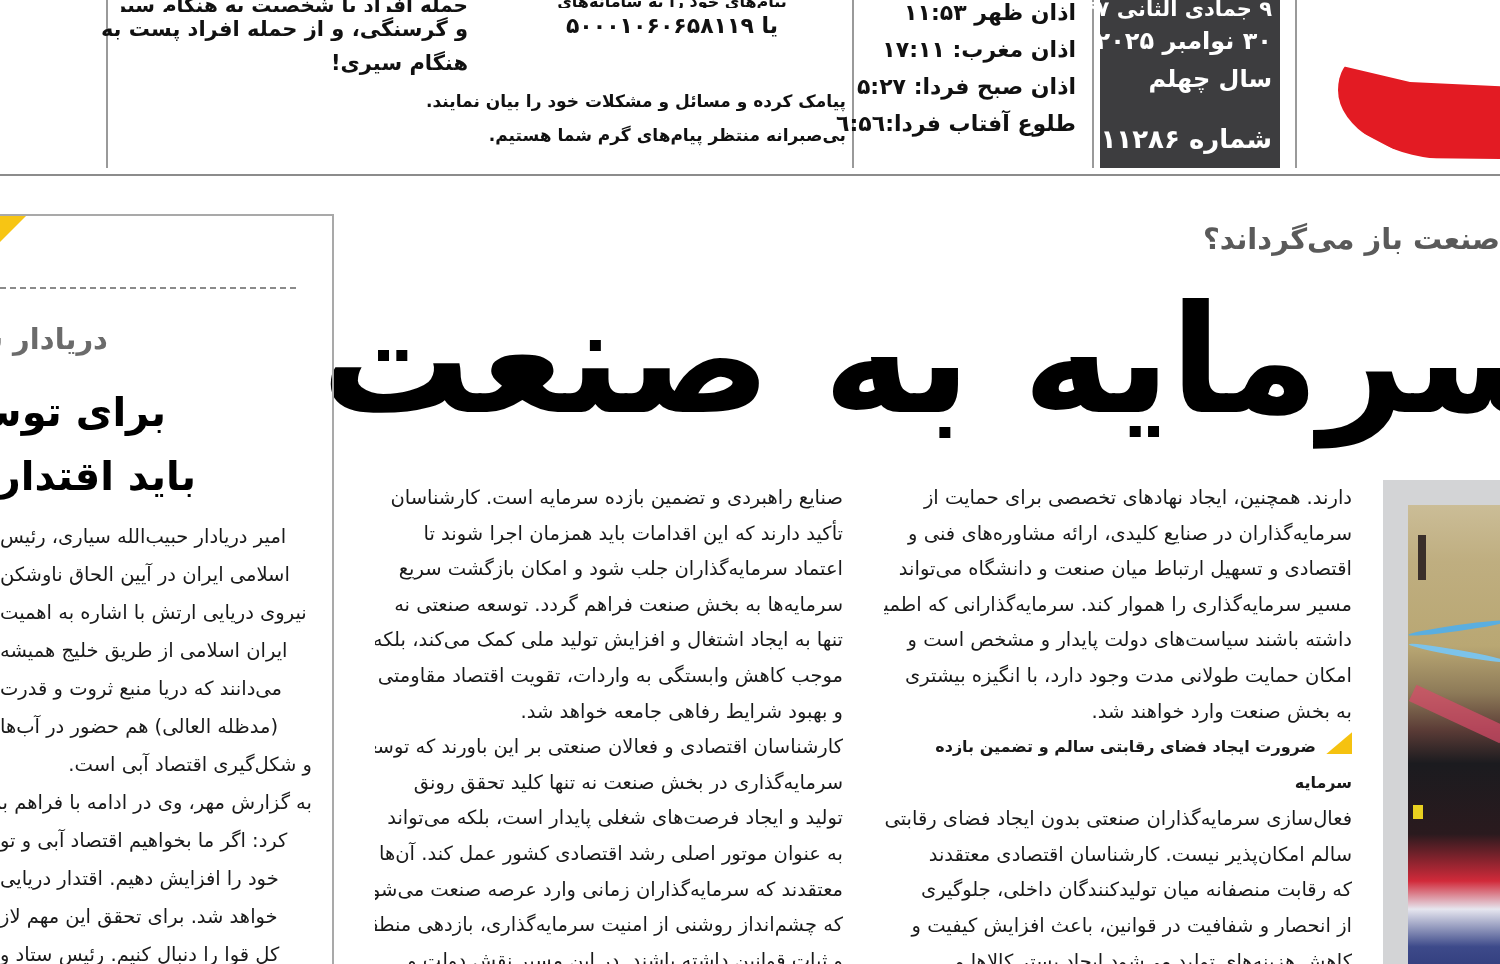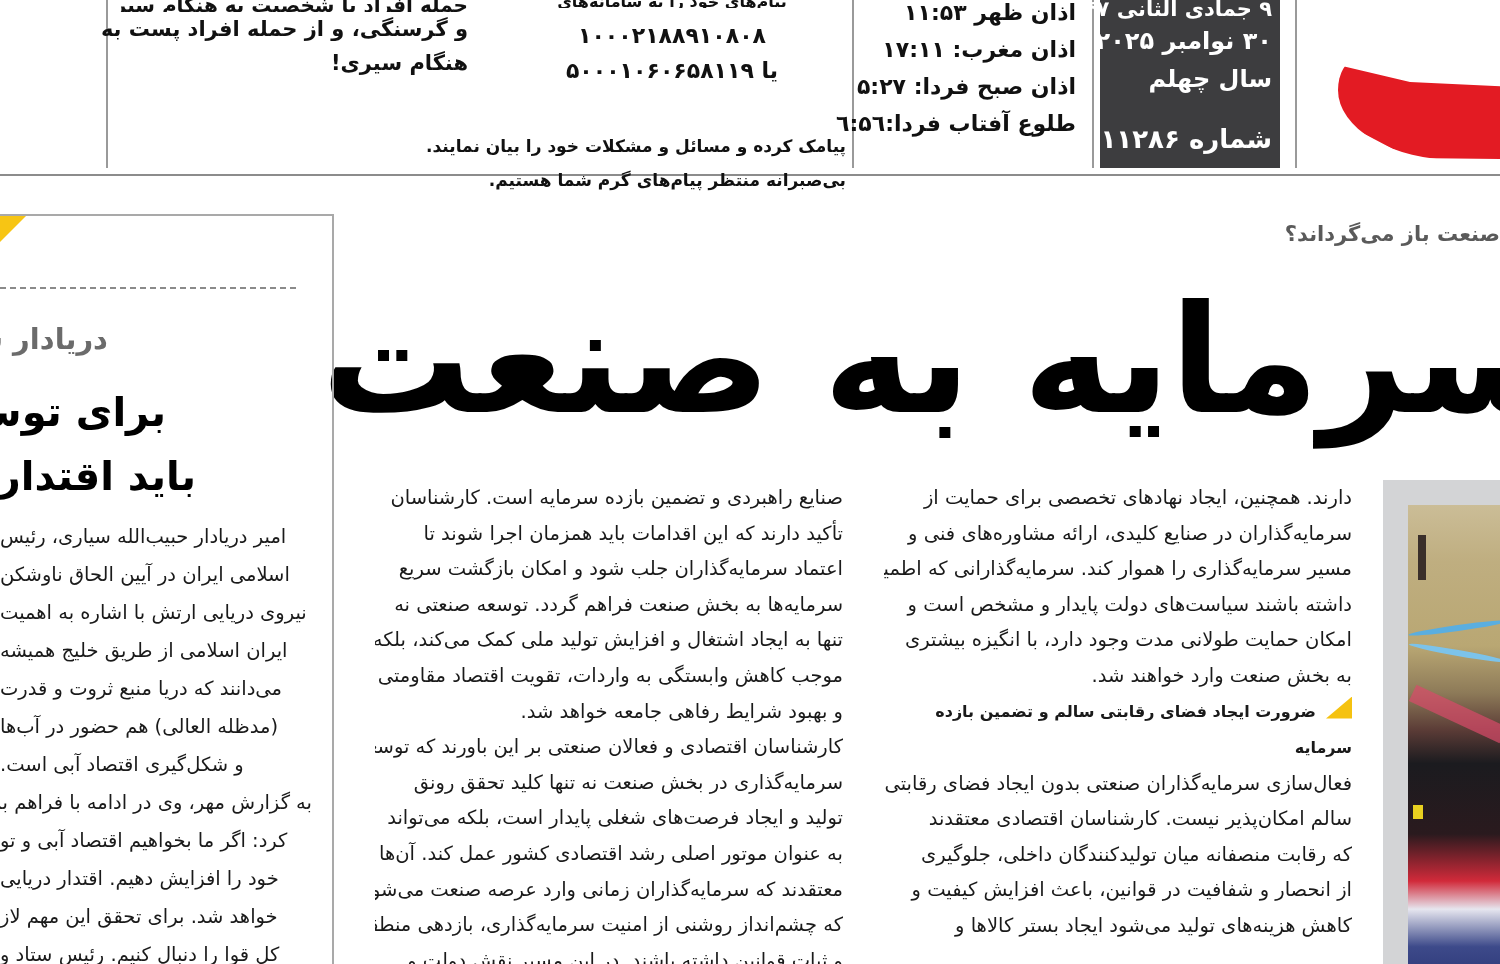--- a/index.html
+++ b/index.html
@@ -28,21 +28,21 @@
     .sms .cut { font-size: 16px; font-weight: bold; height: 12px; overflow: hidden; line-height: 12px; margin-top: -4px; }
     .sms .num { font-size: 22px; font-weight: bold; line-height: 35px; letter-spacing: 0.5px; }
     .sms .msg { font-size: 17px; font-weight: bold; line-height: 36px; white-space: nowrap; letter-spacing: -0.6px; margin-top: 40px; }
     .sms .num1 { margin-top: 10px; }
 
     .quote { position: absolute; left: 112px; top: 0; width: 356px; direction: rtl; text-align: right; }
     .quote .cut { font-size: 20px; font-weight: bold; height: 14px; overflow: hidden; line-height: 14px; margin-top: -2px; }
     .quote div { font-size: 21px; font-weight: bold; line-height: 34px; white-space: nowrap; }
 
     
-    .kicker { position: absolute; right: 0; top: 222px; direction: rtl; text-align: right; font-size: 21px; font-weight: bold; color: #5a5a5a; white-space: nowrap; }
+    .kicker { position: absolute; right: 0; top: 222px; direction: rtl; text-align: right; font-size: 29px; font-weight: bold; color: #5a5a5a; white-space: nowrap; }
     .headline { position: absolute; right: -60px; top: 270px; direction: rtl; text-align: right; font-family: "DejaVu Sans", sans-serif; font-weight: bold; font-size: 150px; line-height: 180px; color: #000; white-space: nowrap; letter-spacing: -4px; }
 
     .col { position: absolute; direction: rtl; text-align: justify; font-size: 19.5px; line-height: 35.6px; color: #1a1a1a; }
     .col .ln { display: block; white-space: nowrap; text-align: right; overflow: hidden; }
     .col-a { left: 884px; top: 480px; width: 468px; }
     .col-b { left: 375px; top: 480px; width: 468px; }
 
     .subhead { font-weight: bold; font-size: 16px; line-height: 36px; display: block; white-space: nowrap; text-align: right; }
     .tri { display: inline-block; width: 26px; height: 22px; vertical-align: -2px; margin-left: 10px;
       background: #f5c210; clip-path: polygon(100% 0, 100% 100%, 0 100%); }
@@ -60,21 +60,21 @@
     .side-box { position: absolute; left: -4px; top: 214px; width: 338px; height: 760px; border: 2px solid #a9a9a9; border-left: none; }
     .side-tri { position: absolute; left: 0; top: 216px; width: 26px; height: 26px; background: #f7c514; clip-path: polygon(0 0, 100% 0, 0 100%); }
     .dashed { position: absolute; left: 0; top: 287px; width: 296px; border-top: 2px dashed #8a8a8a; }
     .side-kicker { position: absolute; left: 0; top: 322px; width: 108px; direction: rtl; text-align: right; font-size: 29px; font-weight: bold; color: #6b6b6b; white-space: nowrap; overflow: hidden; }
     .side-kicker span, .side-title span { display: inline-block; }
     .side-title { position: absolute; left: 0; width: 196px; direction: rtl; text-align: left; font-size: 40px; font-weight: bold; color: #000; white-space: nowrap; overflow: hidden; line-height: 60px; }
     .side-title.t1 { top: 382px; width: 166px; }
     .side-title.t2 { top: 446px; width: 196px; }
     .side-body { position: absolute; left: 0; top: 518px; width: 312px; overflow: hidden; direction: rtl; font-size: 19.5px; line-height: 38px; color: #1a1a1a; }
     .side-body .ln { display: block; white-space: nowrap; text-align: left; }
-    .side-body .ln.full { text-align: left; width: 312px; }
+    .side-body .ln.full { text-align: right; width: 312px; }
   </style>
 </head>
 <body>
 
 <div class="header">
   <div class="vline" style="left:106px;height:168px;"></div>
   <div class="vline" style="left:852px;height:168px;"></div>
   <div class="vline" style="left:1092px;height:168px;"></div>
   <div class="vline" style="left:1295px;height:168px;"></div>
 
@@ -91,21 +91,20 @@
 
   <div class="prayer">
     <div class="first"><span>اذان ظهر</span> <span>۱۱:۵۳</span></div>
     <div><span>اذان مغرب:</span> <span>۱۷:۱۱</span></div>
     <div><span>اذان صبح فردا:</span> <span>۵:۲۷</span></div>
     <div><span>طلوع آفتاب فردا:</span><span>٦:۵٦</span></div>
   </div>
 
   <div class="sms">
     <div class="cut">پیام‌های خود را به سامانه‌های</div>
-    <div class="num num1">۱۰۰۰۲۱۸۸۹۱۰۸۰۸</div>
     <div class="num">یا ۵۰۰۰۱۰۶۰۶۵۸۱۱۹</div>
     <div class="msg">پیامک کرده و مسائل و مشکلات خود را بیان نمایند.</div>
     <div class="msg" style="margin-top:-2px">بی‌صبرانه منتظر پیام‌های گرم شما هستیم.</div>
   </div>
 
   <div class="quote">
     <div class="cut">حمله افراد با شخصیت به هنگام سیر</div>
     <div>و گرسنگی، و از حمله افراد پست به</div>
     <div>هنگام سیری!</div>
   </div>
@@ -119,20 +118,21 @@
   <div class="fig"></div>
     <div class="stripe s1"></div>
     <div class="stripe s2"></div>
     <div class="pink"></div>
     <div class="yellow"></div>
 </div>
 
 <div class="col col-a">
   <span class="ln">دارند. همچنین، ایجاد نهادهای تخصصی برای حمایت از</span>
   <span class="ln">سرمایه‌گذاران در صنایع کلیدی، ارائه مشاوره‌های فنی و</span>
+  <span class="ln">اقتصادی و تسهیل ارتباط میان صنعت و دانشگاه می‌تواند</span>
   <span class="ln">مسیر سرمایه‌گذاری را هموار کند. سرمایه‌گذارانی که اطمینان</span>
   <span class="ln">داشته باشند سیاست‌های دولت پایدار و مشخص است و</span>
   <span class="ln">امکان حمایت طولانی مدت وجود دارد، با انگیزه بیشتری</span>
   <span class="ln">به بخش صنعت وارد خواهند شد.</span>
   <span class="subhead"><span class="tri"></span><span>ضرورت ایجاد فضای رقابتی سالم و تضمین بازده</span></span>
   <span class="subhead">سرمایه</span>
   <span class="ln">فعال‌سازی سرمایه‌گذاران صنعتی بدون ایجاد فضای رقابتی</span>
   <span class="ln">سالم امکان‌پذیر نیست. کارشناسان اقتصادی معتقدند</span>
   <span class="ln">که رقابت منصفانه میان تولیدکنندگان داخلی، جلوگیری</span>
   <span class="ln">از انحصار و شفافیت در قوانین، باعث افزایش کیفیت و</span>

